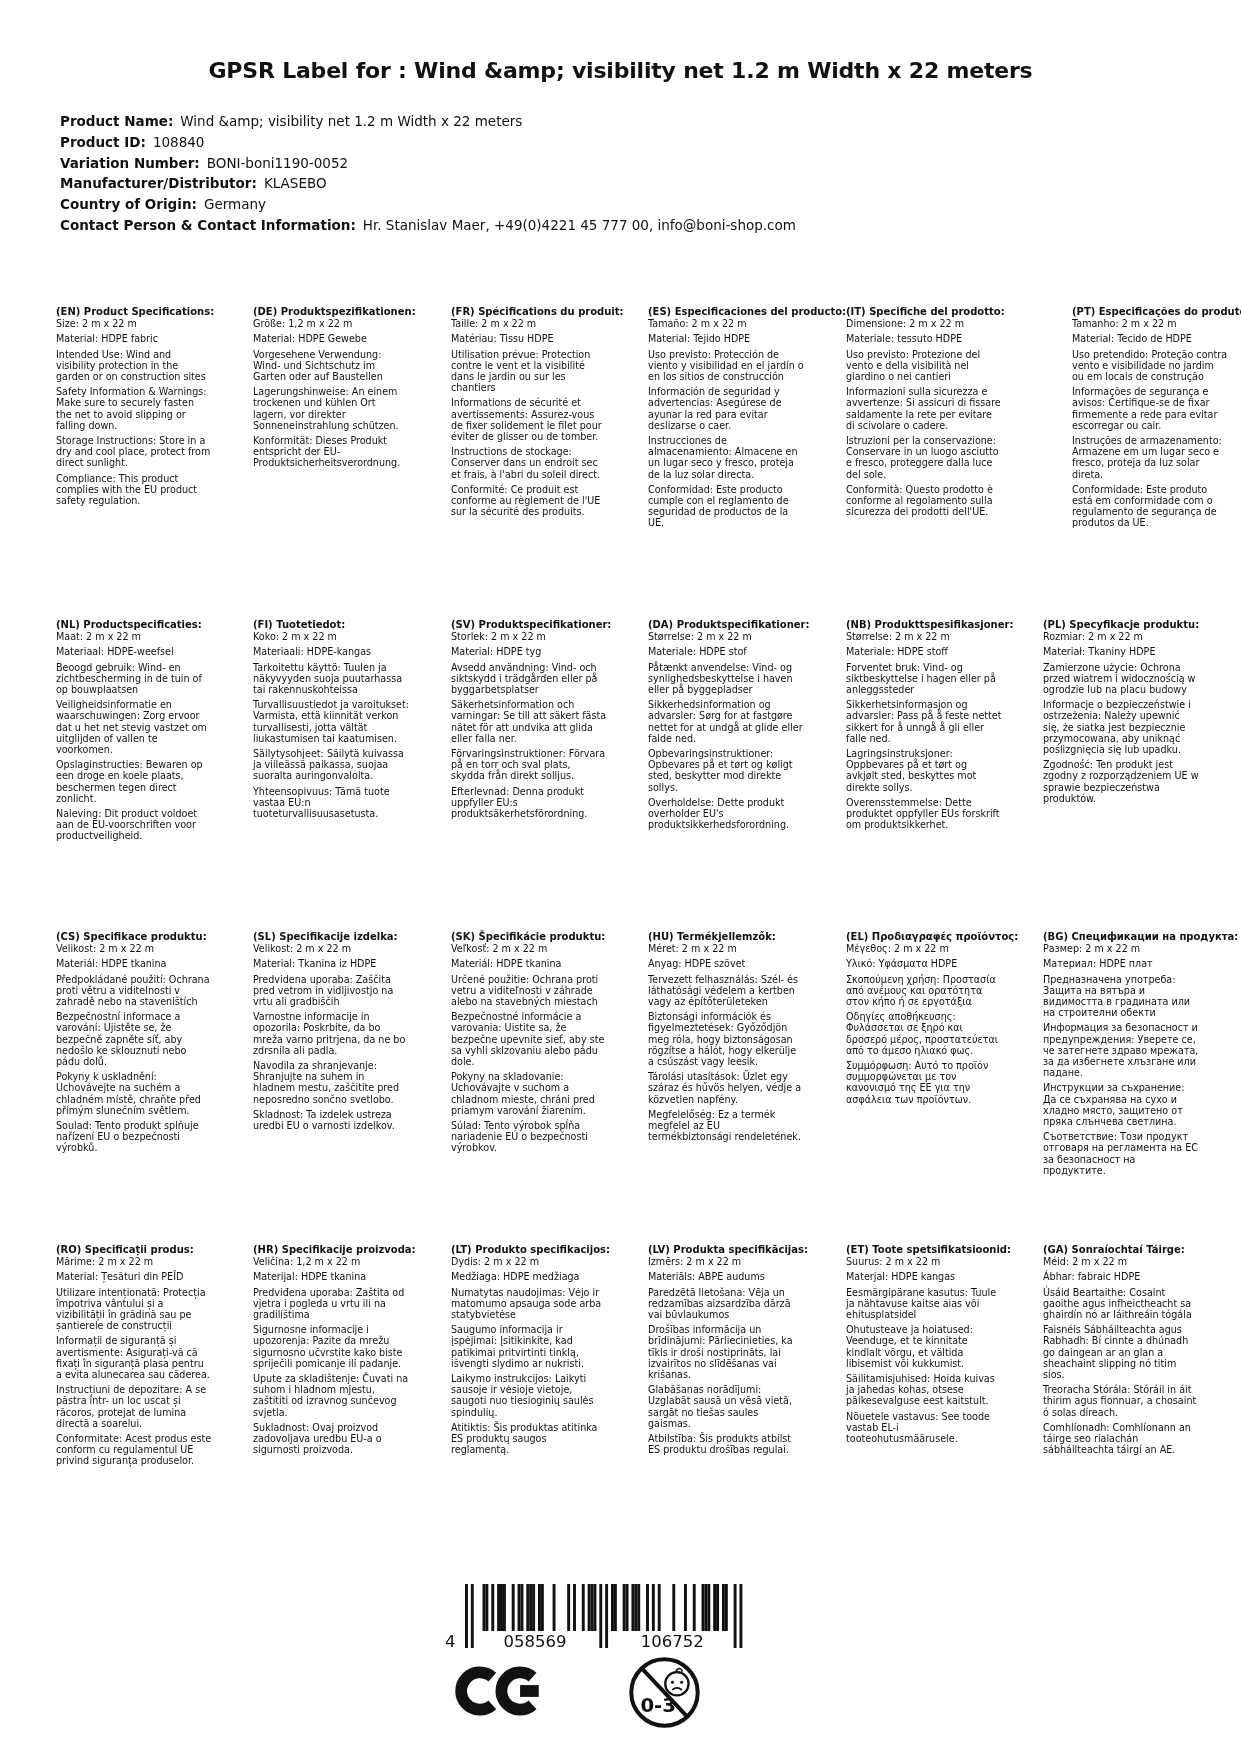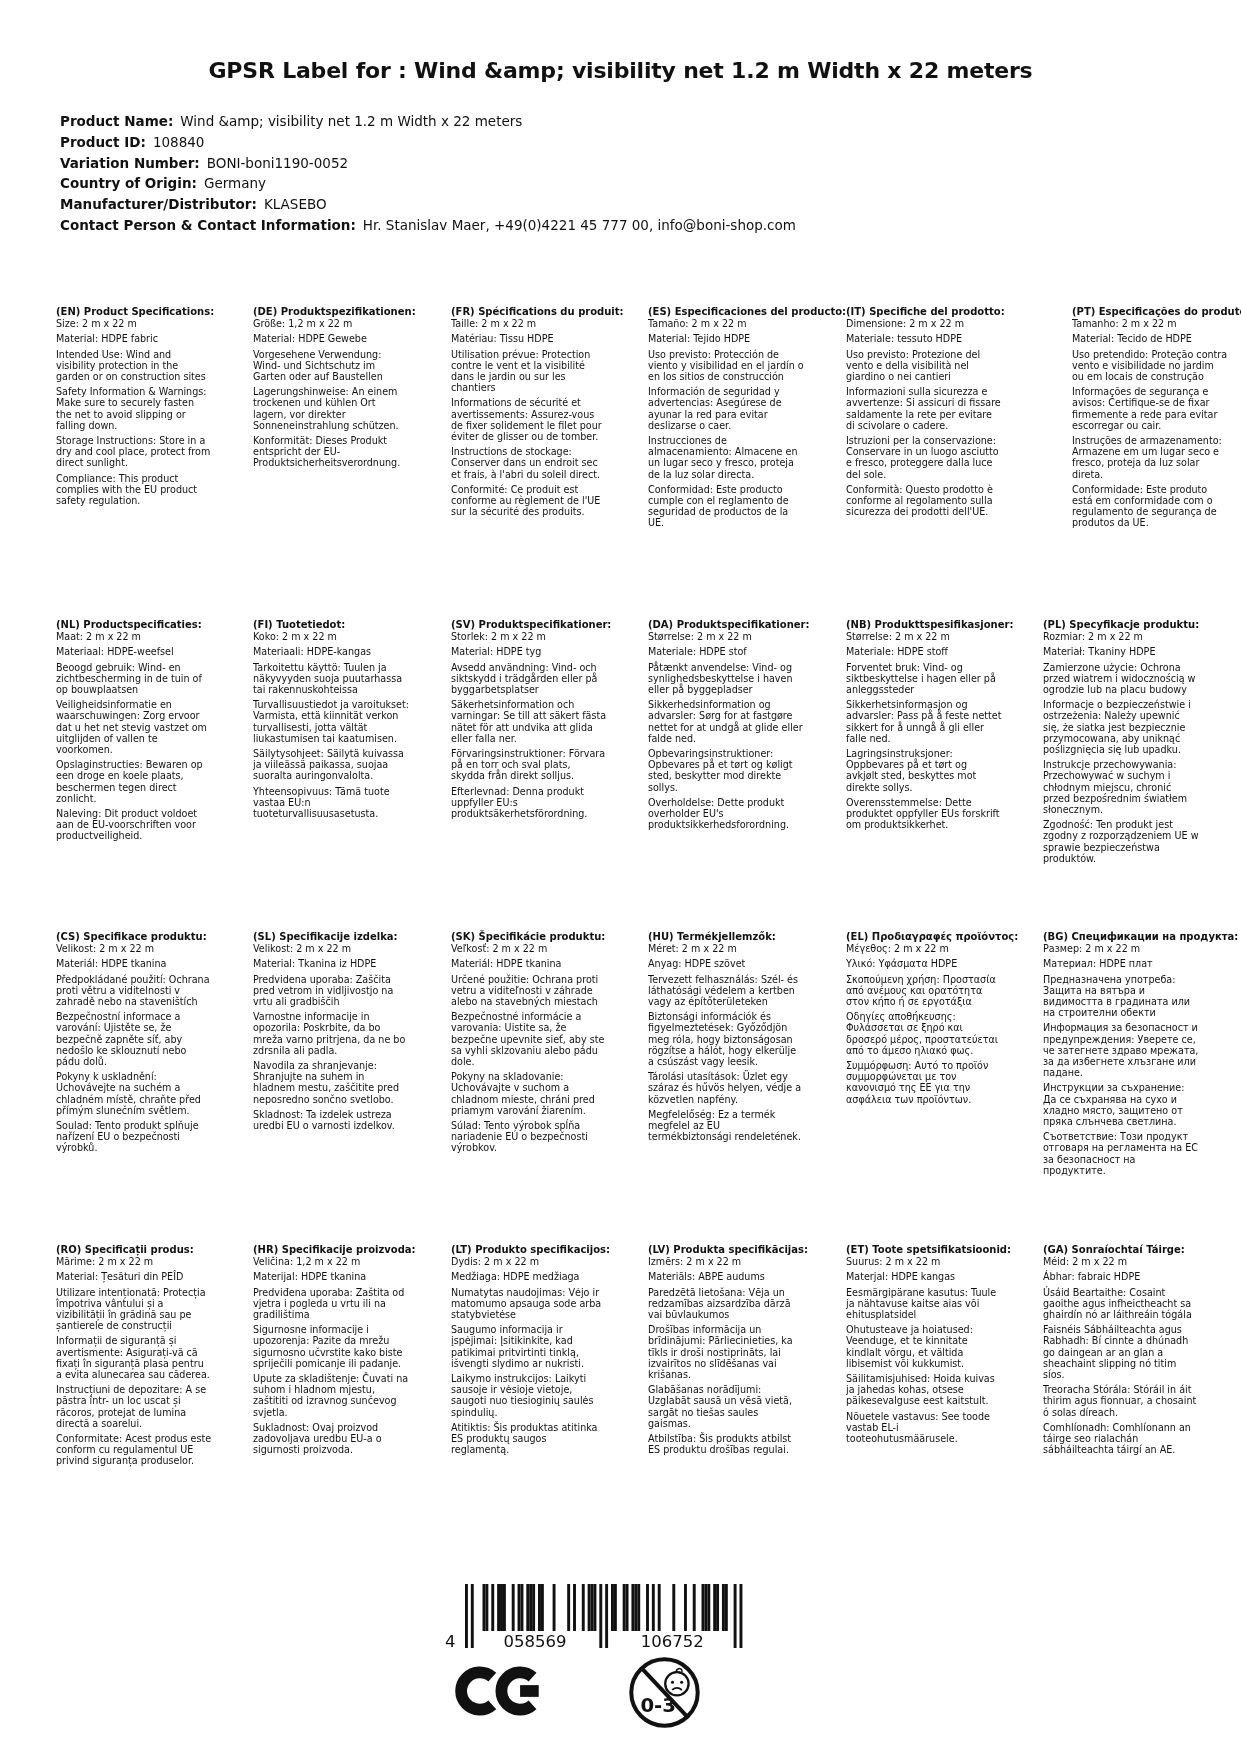--- a/index.html
+++ b/index.html
@@ -25,22 +25,22 @@
 <body>
 
 <div class="page">
 
   <div class="doc-title">GPSR Label for : Wind &amp;amp; visibility net 1.2 m Width x 22 meters</div>
 
   <div class="product-info">
       <div class="info-line"><span class="info-label">Product Name:</span><span class="info-value">Wind &amp;amp; visibility net 1.2 m Width x 22 meters</span></div>
       <div class="info-line"><span class="info-label">Product ID:</span><span class="info-value">108840</span></div>
       <div class="info-line"><span class="info-label">Variation Number:</span><span class="info-value">BONI-boni1190-0052</span></div>
+      <div class="info-line"><span class="info-label">Manufacturer/Distributor:</span><span class="info-value">KLASEBO</span></div>
       <div class="info-line"><span class="info-label">Country of Origin:</span><span class="info-value">Germany</span></div>
-      <div class="info-line"><span class="info-label">Manufacturer/Distributor:</span><span class="info-value">KLASEBO</span></div>
       <div class="info-line"><span class="info-label">Contact Person &amp; Contact Information:</span><span class="info-value">Hr. Stanislav Maer, +49(0)4221 45 777 00, info@boni-shop.com</span></div>
     </div>
 
   <div class="blocks">
       <div class="block" style="left: 56px; top: 306px;">
         <div class="block-title">(EN) Product Specifications:</div>
         <p class="block-item">Size: 2 m x 22 m</p>
         <p class="block-item">Material: HDPE fabric</p>
         <p class="block-item">Intended Use: Wind and visibility protection in the garden or on construction sites</p>
         <p class="block-item">Safety Information &amp; Warnings: Make sure to securely fasten the net to avoid slipping or falling down.</p>
@@ -135,21 +135,20 @@
         <p class="block-item">Sikkerhetsinformasjon og advarsler: Pass på å feste nettet sikkert for å unngå å gli eller falle ned.</p>
         <p class="block-item">Lagringsinstruksjoner: Oppbevares på et tørt og avkjølt sted, beskyttes mot direkte sollys.</p>
         <p class="block-item">Overensstemmelse: Dette produktet oppfyller EUs forskrift om produktsikkerhet.</p>
       </div>
       <div class="block" style="left: 1043px; top: 619px;">
         <div class="block-title">(PL) Specyfikacje produktu:</div>
         <p class="block-item">Rozmiar: 2 m x 22 m</p>
         <p class="block-item">Materiał: Tkaniny HDPE</p>
         <p class="block-item">Zamierzone użycie: Ochrona przed wiatrem i widocznością w ogrodzie lub na placu budowy</p>
         <p class="block-item">Informacje o bezpieczeństwie i ostrzeżenia: Należy upewnić się, że siatka jest bezpiecznie przymocowana, aby uniknąć poślizgnięcia się lub upadku.</p>
-        <p class="block-item">Instrukcje przechowywania: Przechowywać w suchym i chłodnym miejscu, chronić przed bezpośrednim światłem słonecznym.</p>
         <p class="block-item">Zgodność: Ten produkt jest zgodny z rozporządzeniem UE w sprawie bezpieczeństwa produktów.</p>
       </div>
       <div class="block" style="left: 56px; top: 931px;">
         <div class="block-title">(CS) Specifikace produktu:</div>
         <p class="block-item">Velikost: 2 m x 22 m</p>
         <p class="block-item">Materiál: HDPE tkanina</p>
         <p class="block-item">Předpokládané použití: Ochrana proti větru a viditelnosti v zahradě nebo na staveništích</p>
         <p class="block-item">Bezpečnostní informace a varování: Ujistěte se, že bezpečně zapněte síť, aby nedošlo ke sklouznutí nebo pádu dolů.</p>
         <p class="block-item">Pokyny k uskladnění: Uchovávejte na suchém a chladném místě, chraňte před přímým slunečním světlem.</p>
         <p class="block-item">Soulad: Tento produkt splňuje nařízení EU o bezpečnosti výrobků.</p>

